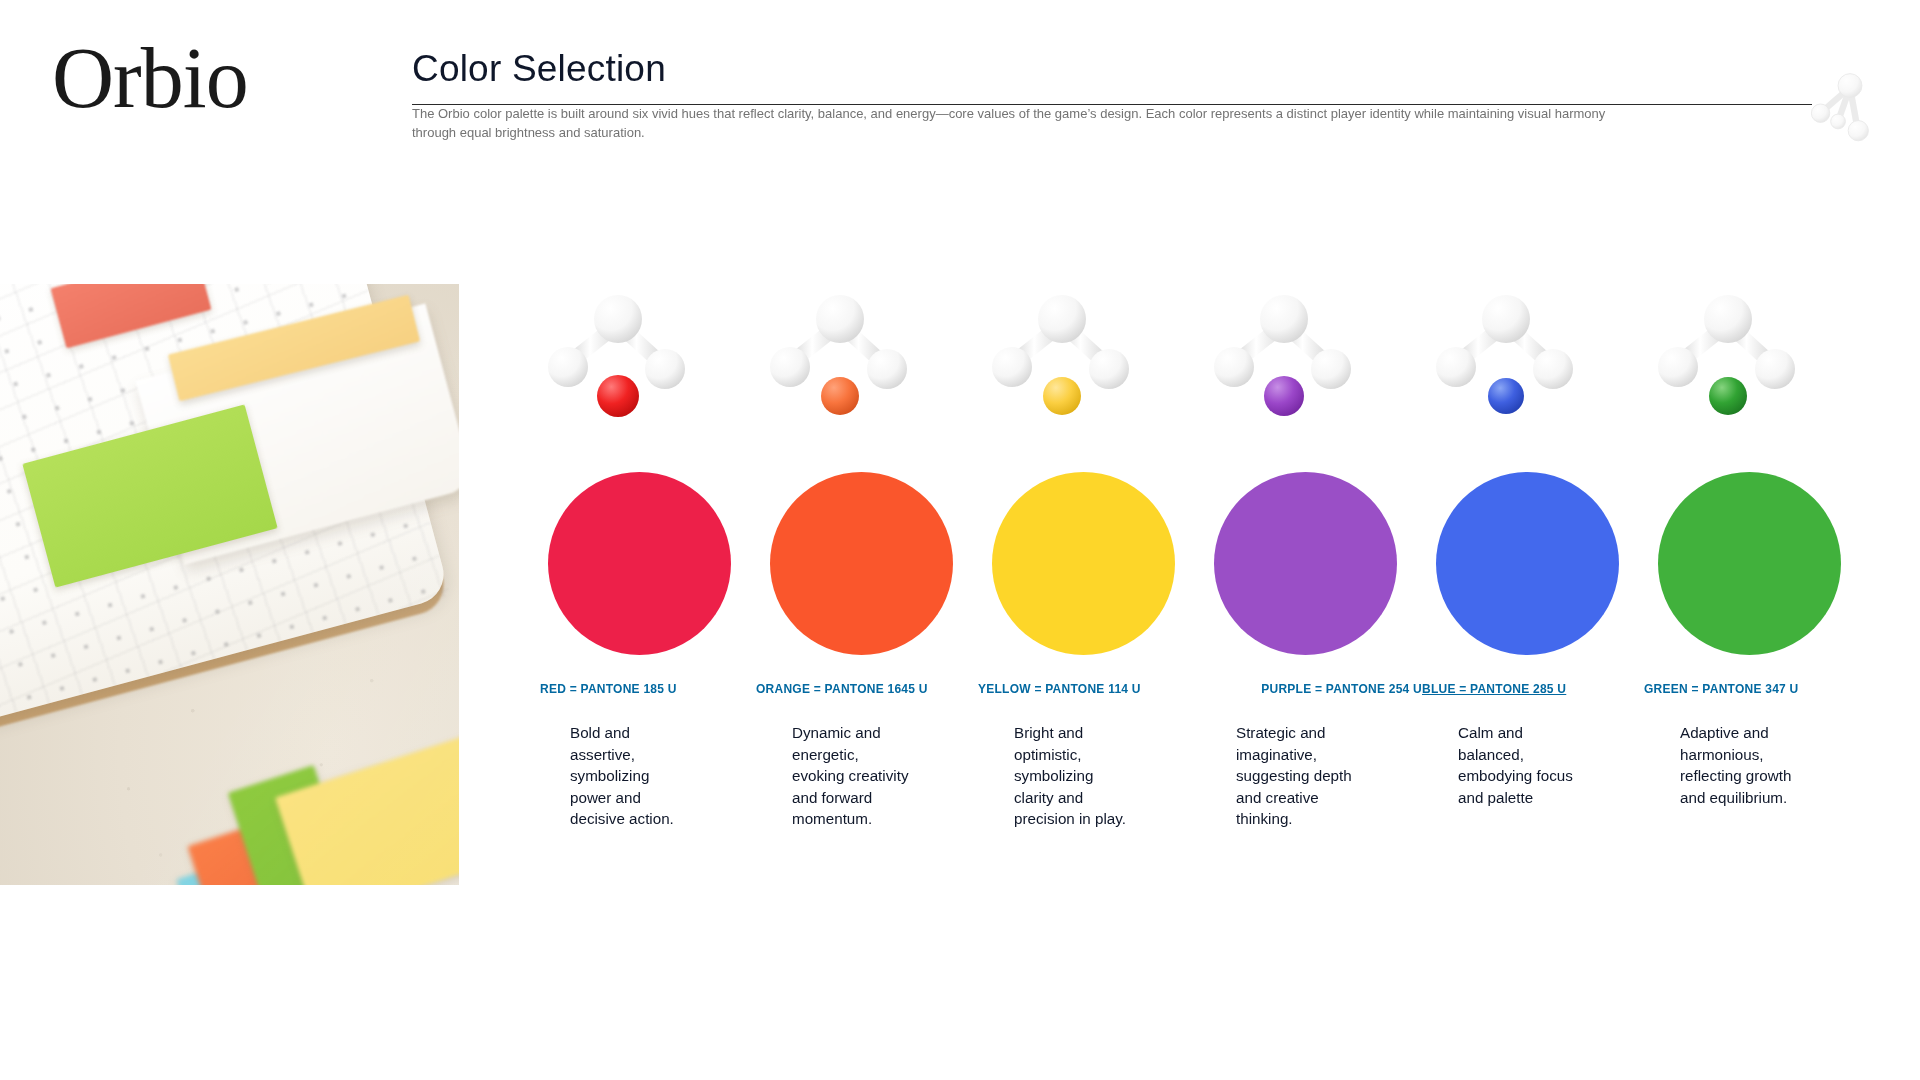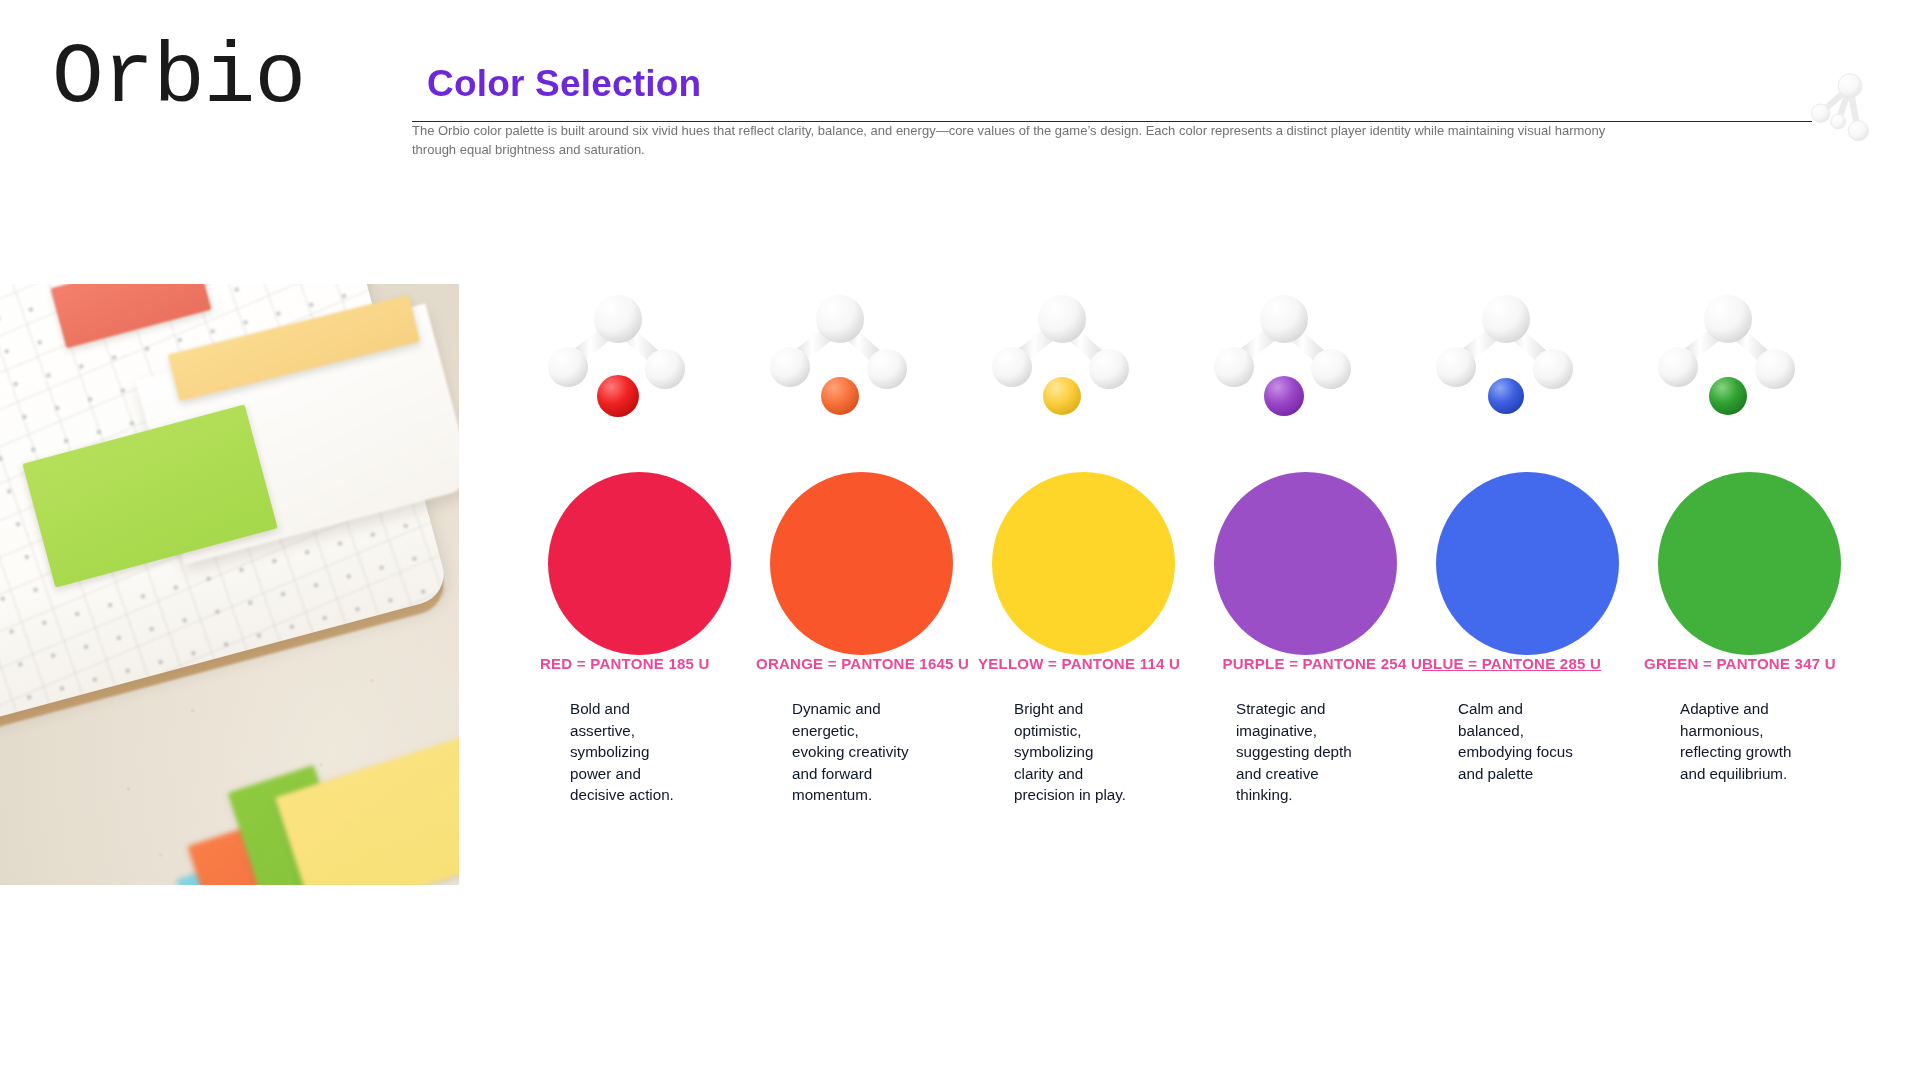--- a/index.html
+++ b/index.html
@@ -21,40 +21,40 @@
     position: absolute;
     top: 0;
     left: 0;
     width: 1920px;
     height: 220px;
   }
   .brand-logo {
     position: absolute;
     left: 52px;
     top: 35px;
-    font-family: Liberation Mono, monospace;
+    font-family: Liberation Serif, serif;
     font-size: 86px;
     font-weight: 400;
     letter-spacing: -1px;
     color: #1a1a1a;
     line-height: 1;
   }
   .header-text {
     position: absolute;
     left: 412px;
     top: 48px;
     width: 1400px;
   }
   .page-title {
     font-size: 37px;
-    font-weight: 700;
+    font-weight: 400;
     letter-spacing: 0.2px;
-    color: #6d28d9;
+    color: #0f172a;
     line-height: 1.15;
-    margin: 15px;
+    margin: 0;
   }
   .title-rule {
     margin-top: 13px;
     width: 1400px;
     height: 1.6px;
     background: #2a2a2a;
   }
   .page-desc {
     margin-top: 0;
     font-size: 13px;
@@ -188,24 +188,25 @@
   .piece { width: 150px; height: 152px; display: block; }
 
   .disc {
     width: 183px;
     height: 183px;
     border-radius: 50%;
     margin-left: 14px;
     margin-top: 12px;
   }
   .swatch-name {
-    font-size: 15px;
+    margin-top: 27px;
+    font-size: 12px;
     font-weight: 700;
     letter-spacing: 0.25px;
-    color: #ec4899;
+    color: #0369a1;
     white-space: nowrap;
   }
   .swatch-desc {
     margin-top: 26px;
     margin-left: 36px;
     width: 118px;
     font-size: 15.2px;
     line-height: 1.42;
     color: #0f172a;
   }

